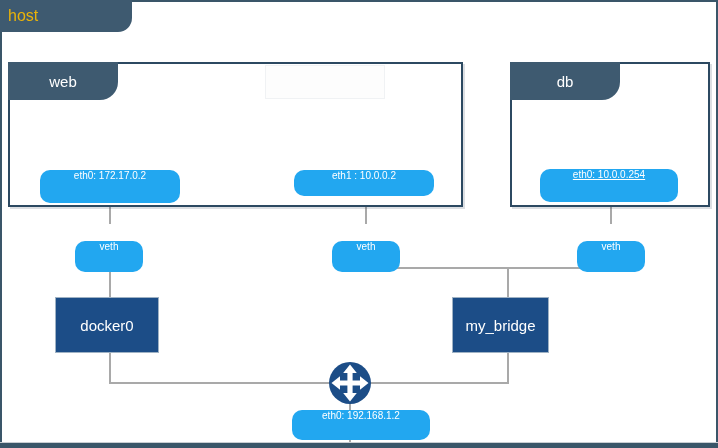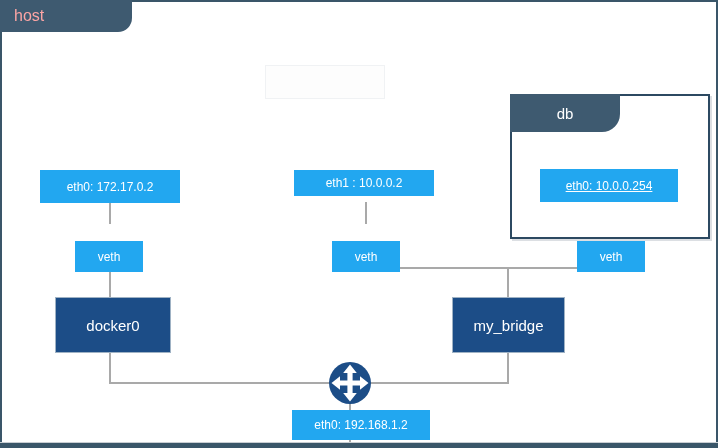--- a/index.html
+++ b/index.html
@@ -6,56 +6,56 @@
   #canvas{
     position:relative;width:718px;height:448px;background:#ffffff;overflow:hidden;
     font-family:"Liberation Sans","DejaVu Sans",sans-serif;
   }
   
   .frame{position:absolute;inset:0;border:2px solid #3a5669;border-bottom:none;pointer-events:none;z-index:4;}
   .bottom-band{position:absolute;left:0;right:0;bottom:0;height:5px;background:#3a5669;z-index:4;}
   .bottom-band-hl{position:absolute;left:0;right:0;bottom:5px;height:1px;background:#c9ced3;z-index:4;}
   .host-tab{
     position:absolute;left:0;top:0;width:132px;height:32px;background:#3e5a70;
-    border-bottom-right-radius:14px;color:#fca5a5;font-size:16px;line-height:32px;
-    padding-left:14px;box-sizing:border-box;z-index:5;
+    border-bottom-right-radius:14px;color:#eab308;font-size:16px;line-height:32px;
+    padding-left:8px;box-sizing:border-box;z-index:5;
   }
   
   .cbox{position:absolute;background:#ffffff;border:2px solid #2c4961;box-sizing:border-box;z-index:2;
         box-shadow:2px 2px 0 rgba(60,80,100,0.18);}
   .cbox-web{left:8px;top:62px;width:455px;height:145px;}
-  .cbox-db{left:510px;top:62px;width:200px;height:145px;margin-top:32px;}
+  .cbox-db{left:510px;top:62px;width:200px;height:145px;}
   .ctab{
     position:absolute;left:-2px;top:-2px;width:110px;height:38px;background:#3e5a70;
     border-bottom-right-radius:18px;color:#ffffff;font-size:15px;
     display:flex;align-items:center;justify-content:center;z-index:3;
   }
   .ghost-rect{position:absolute;left:265px;top:65px;width:118px;height:32px;background:#fdfdfd;
     border:1px solid #f0f2f4;z-index:2;}
   
   .chip{
-    position:absolute;background:#22a7f0;color:#ffffff;font-size:12px;
-    display:flex;align-items:center;justify-content:center;z-index:3;white-space:nowrap;
+    position:absolute;background:#22a7f0;color:#ffffff;font-size:10px;
+    display:flex;justify-content:center;z-index:3;white-space:nowrap;border-radius:10px;
   }
   .chip-web-eth0{left:40px;top:170px;width:140px;height:33px;}
   .chip-web-eth1{left:294px;top:170px;width:140px;height:26px;}
   .chip-db-eth0{left:540px;top:169px;width:138px;height:33px;text-decoration:underline;}
   .chip-host-eth0{left:292px;top:410px;width:138px;height:30px;}
   .chip-veth{width:68px;height:31px;top:241px;}
   .veth-1{left:75px;}
   .veth-2{left:332px;}
   .veth-3{left:577px;}
   
   .bridge{
     position:absolute;top:297px;height:56px;background:#1c4d87;color:#ffffff;font-size:15px;
     display:flex;align-items:center;justify-content:center;z-index:3;border:1px solid #9fb2c4;
     box-sizing:border-box;
   }
-  .bridge-docker0{left:55px;width:116px;}
-  .bridge-mybridge{left:452px;width:113px;}
+  .bridge-docker0{left:55px;width:104px;}
+  .bridge-mybridge{left:452px;width:97px;}
   
   .line{position:absolute;background:#a9a9a9;z-index:1;}
   
   .router{position:absolute;left:328px;top:361px;width:44px;height:44px;z-index:3;}
 </style>
 </head>
 <body>
 
 <div id="canvas">
 
@@ -67,20 +67,25 @@
   <div class="line" style="left:610px;top:254px;width:2px;height:15px;"></div>
   <div class="line" style="left:610px;top:202px;width:2px;height:22px;"></div>
   <div class="line" style="left:507px;top:268px;width:2px;height:30px;"></div>
   <div class="line" style="left:109px;top:353px;width:2px;height:31px;"></div>
   <div class="line" style="left:109px;top:382px;width:222px;height:2px;"></div>
   <div class="line" style="left:507px;top:353px;width:2px;height:31px;"></div>
   <div class="line" style="left:370px;top:382px;width:139px;height:2px;"></div>
   <div class="line" style="left:349px;top:403px;width:2px;height:8px;"></div>
   <div class="line" style="left:349px;top:440px;width:2px;height:4px;"></div>
 
+  <div class="cbox cbox-web">
+    <div class="ctab">
+      <span>web</span>
+    </div>
+  </div>
   <div class="ghost-rect"></div>
 
   <div class="cbox cbox-db">
     <div class="ctab">
       <span>db</span>
     </div>
   </div>
 
   <div class="chip chip-web-eth0">
     <span>eth0: 172.17.0.2</span>

